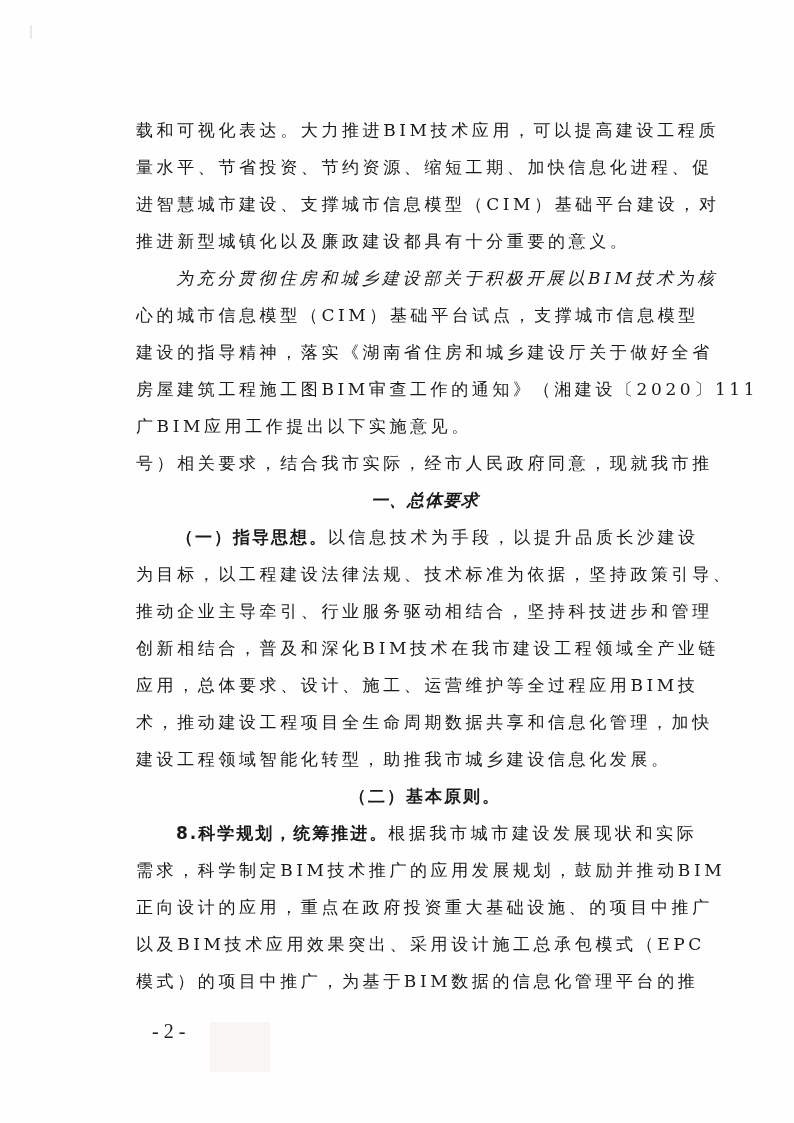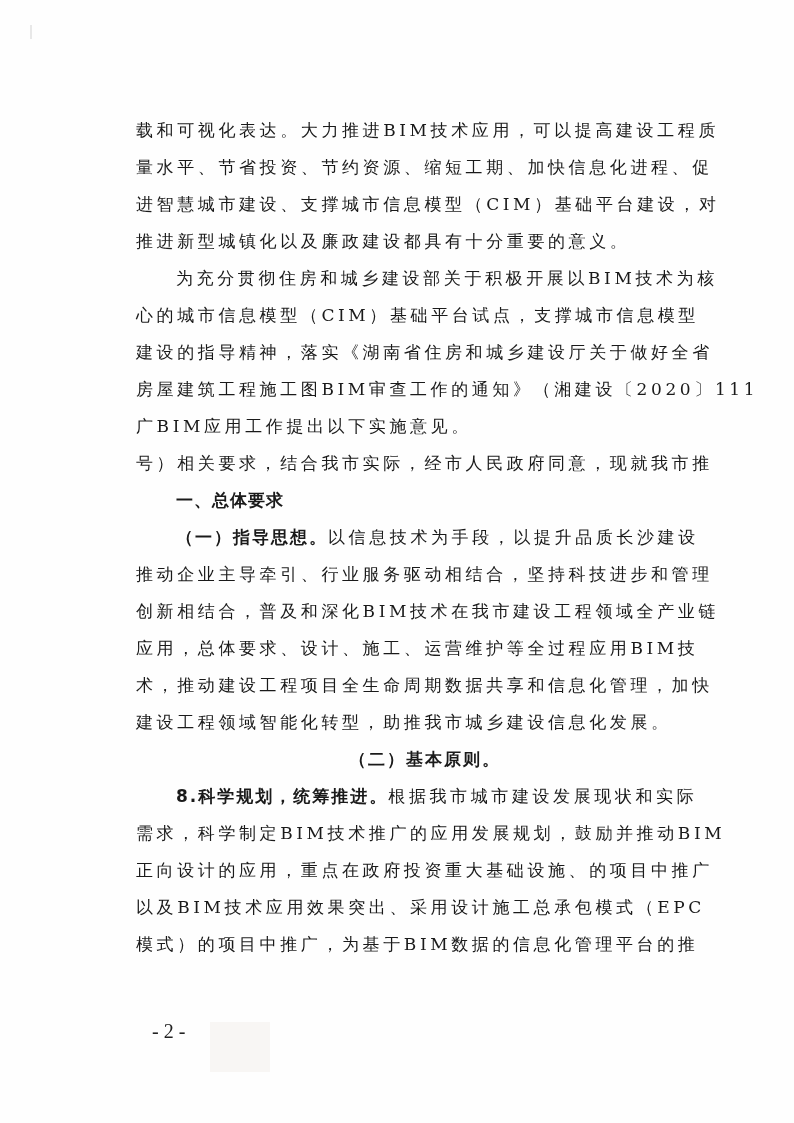--- a/index.html
+++ b/index.html
@@ -17,23 +17,23 @@
     width: 538px;
   }
   .line {
     height: 37px;
     line-height: 37px;
     font-size: 17px;
     white-space: nowrap;
     letter-spacing: 3.6px;
     overflow: visible;
   }
-  .indent { padding-left: 40px; }
+  .indent { padding-left: 40px; font-style: italic; }
   .indent2 { padding-left: 40px; }
-  .heading { font-family: "DejaVu Sans", "Liberation Sans", sans-serif; font-weight: bold; letter-spacing: 1px; }
+  .heading { font-family: "DejaVu Sans", "Liberation Sans", sans-serif; font-weight: bold; letter-spacing: 1px; text-align: center; }
   .bold { font-weight: bold; font-family: "DejaVu Sans", "Liberation Sans", sans-serif; letter-spacing: 2px; text-align: center; }
   .page-number {
     position: absolute;
     left: 152px; top: 1020px;
     font-size: 20px;
     font-family: "Liberation Serif", serif;
     color: #222;
   }
   .scan-smudge {
     position: absolute; left: 210px; top: 1022px;
@@ -68,20 +68,21 @@
     <div class="line">号）相关要求，结合我市实际，经市人民政府同意，现就我市推</div>
   </div>
 
   <div>
     <div class="line indent heading">一、总体要求</div>
 
     <div>
       <div class="line indent2">
         <span class="bold">（一）指导思想。</span><span>以信息技术为手段，以提升品质长沙建设</span>
       </div>
+      <div class="line">为目标，以工程建设法律法规、技术标准为依据，坚持政策引导、</div>
       <div class="line">推动企业主导牵引、行业服务驱动相结合，坚持科技进步和管理</div>
       <div class="line">创新相结合，普及和深化BIM技术在我市建设工程领域全产业链</div>
       <div class="line">应用，总体要求、设计、施工、运营维护等全过程应用BIM技</div>
       <div class="line">术，推动建设工程项目全生命周期数据共享和信息化管理，加快</div>
       <div class="line">建设工程领域智能化转型，助推我市城乡建设信息化发展。</div>
     </div>
 
     <div>
       <div class="line indent2 bold">（二）基本原则。</div>
       <div>

